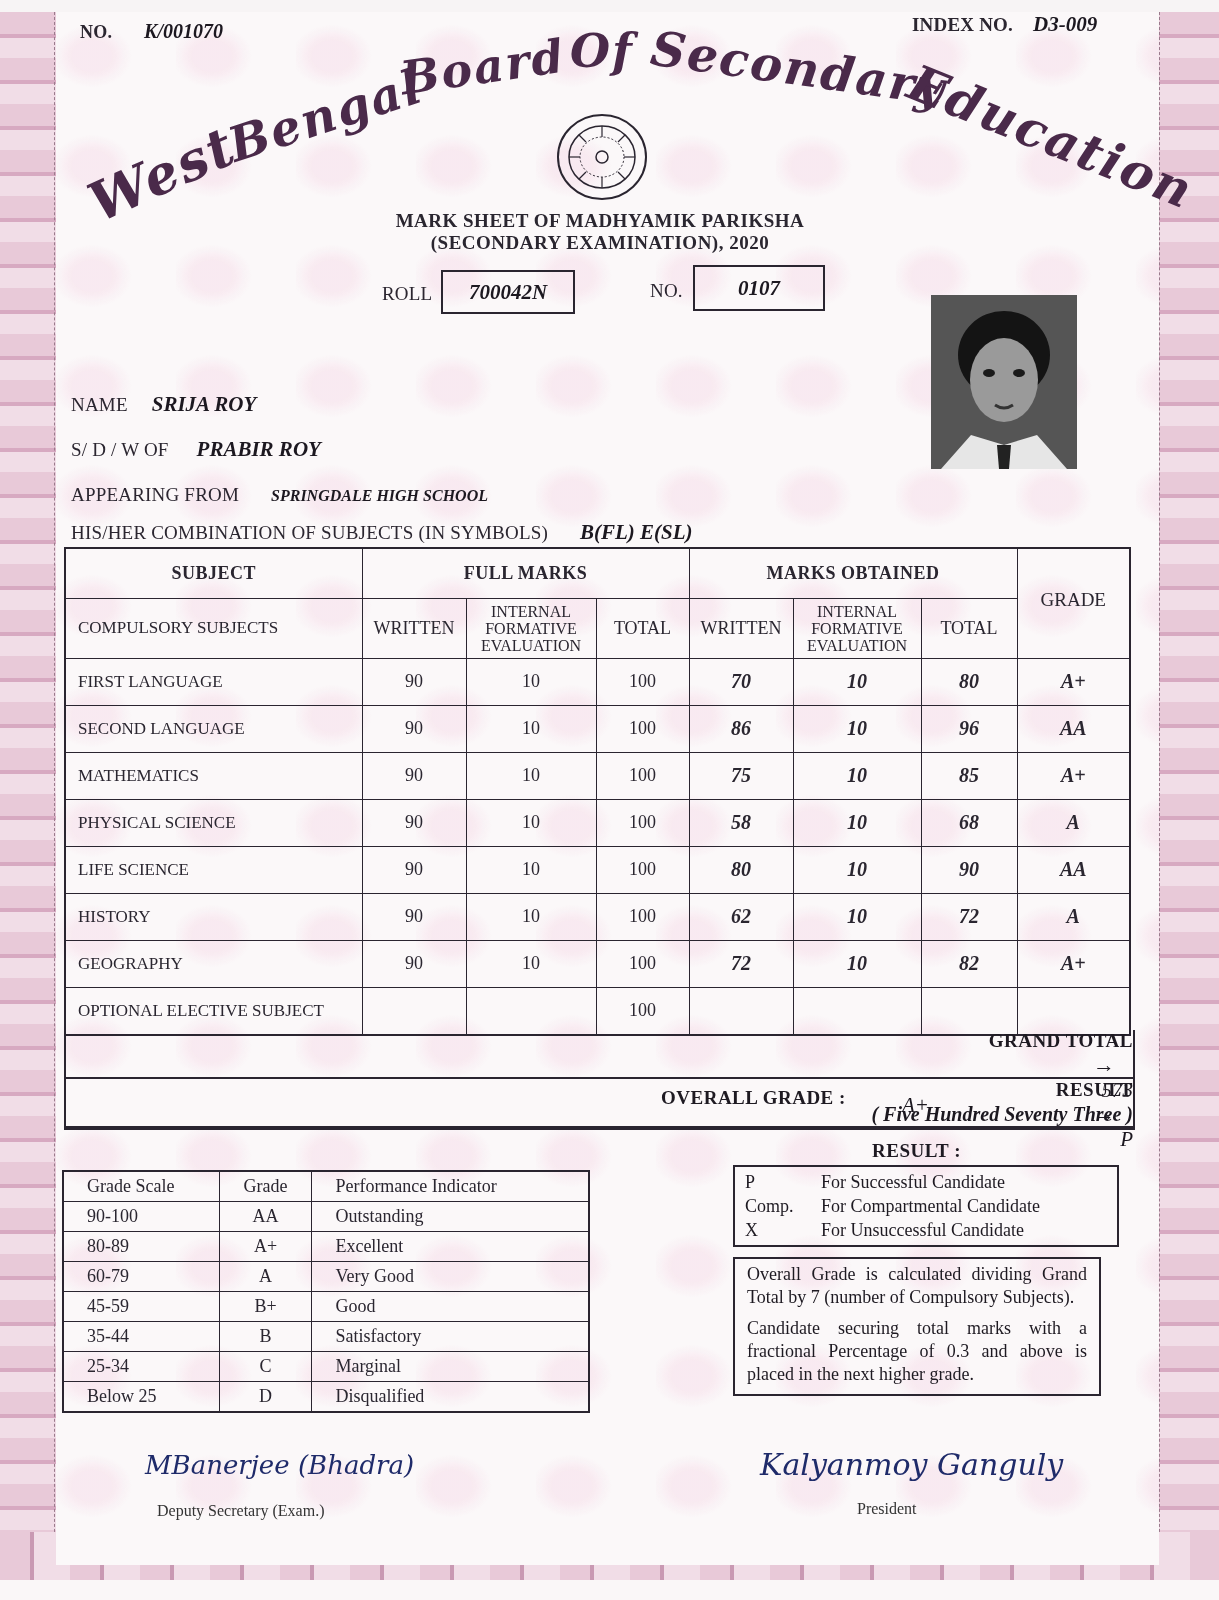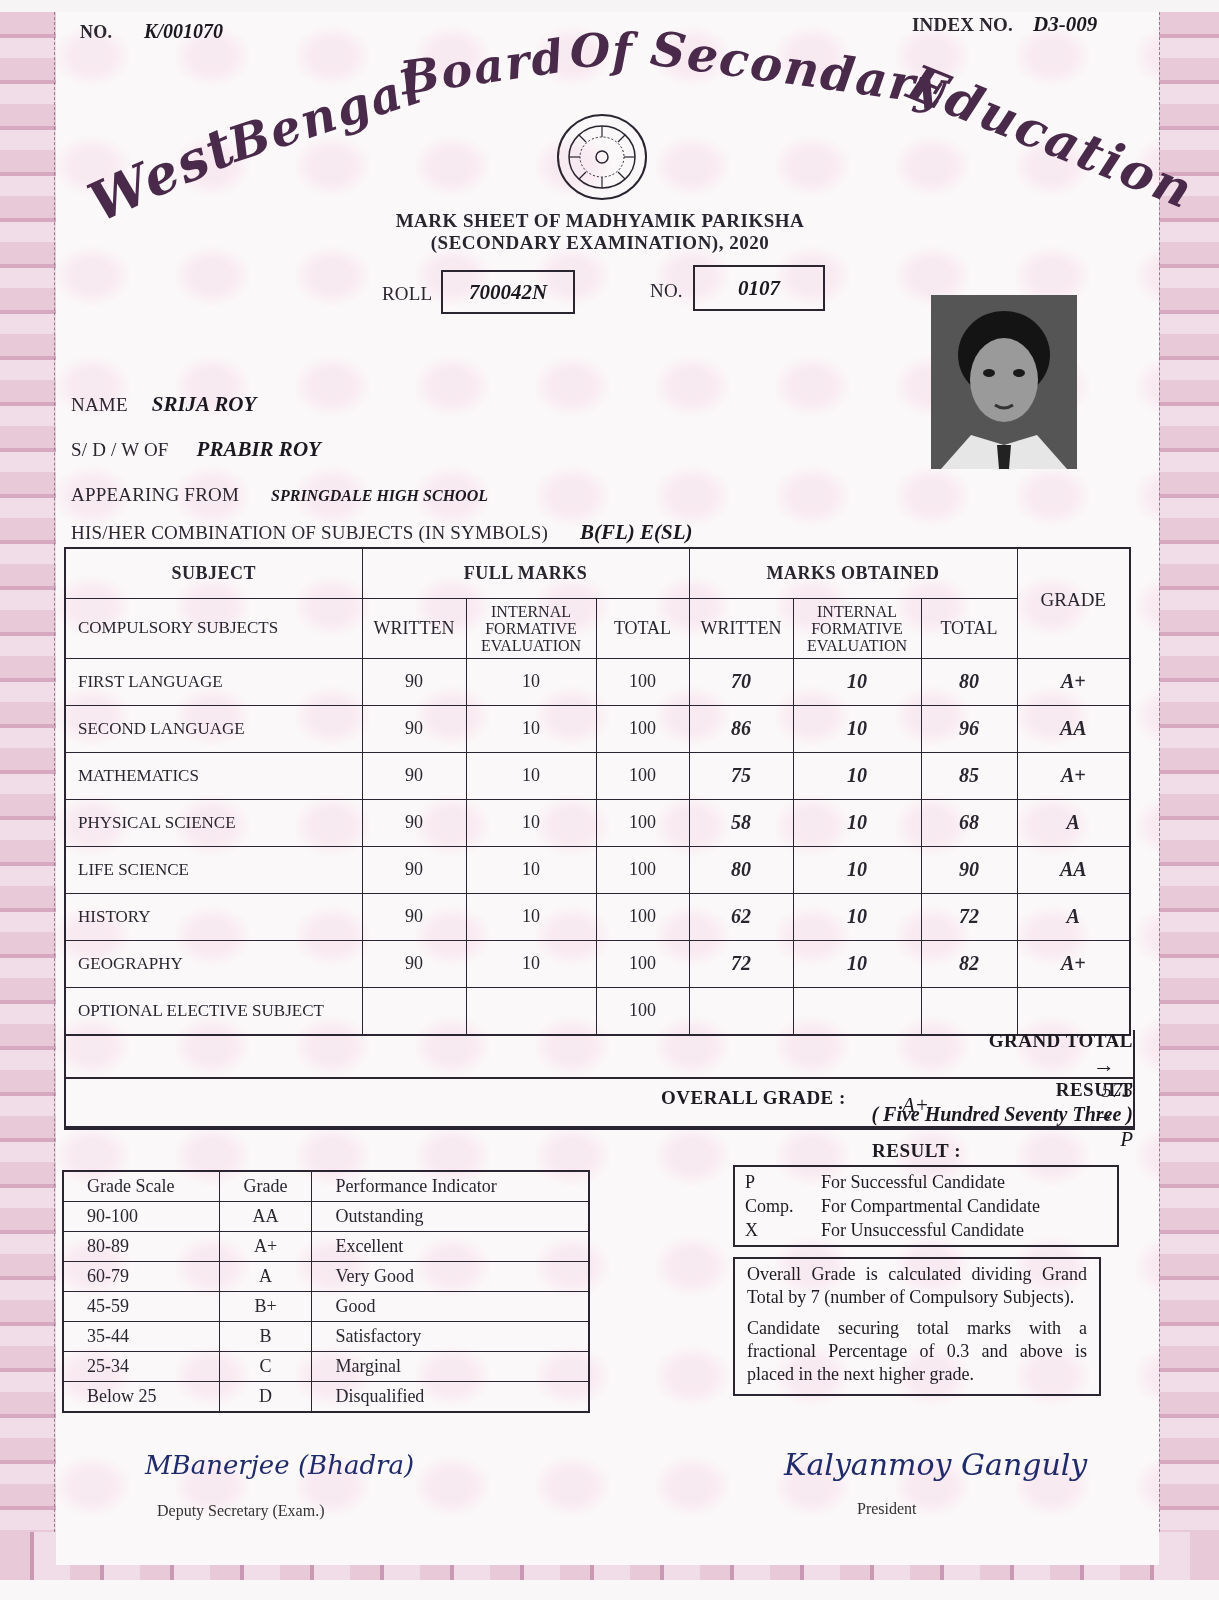--- a/index.html
+++ b/index.html
@@ -329,15 +329,15 @@
     <div><span class="k">X</span><span>For Unsuccessful Candidate</span></div>
   </div>
 
   <div class="note">
     <p>Overall Grade is calculated dividing Grand Total by 7 (number of Compulsory Subjects).</p>
     <p style="margin:0;">Candidate securing total marks with a fractional Percentage of 0.3 and above is placed in the next higher grade.</p>
   </div>
 
   <div class="abs sig" style="left:145px;top:1438px;font-size:26px;">MBanerjee (Bhadra)</div>
   <div class="abs sigcap" style="left:157px;top:1490px;">Deputy Secretary (Exam.)</div>
-  <div class="abs sig" style="left:760px;top:1435px;font-size:30px;margin-left:24px;">Kalyanmoy Ganguly</div>
+  <div class="abs sig" style="left:760px;top:1435px;font-size:30px;">Kalyanmoy Ganguly</div>
   <div class="abs sigcap" style="left:857px;top:1488px;">President</div>
 </div>
 
 </body></html>

